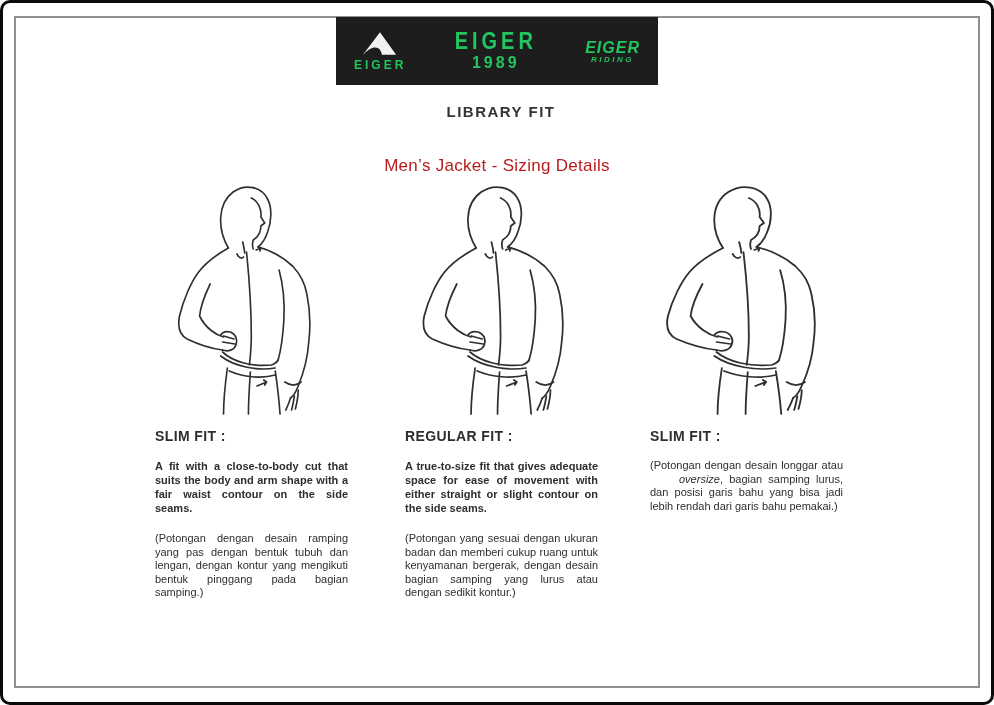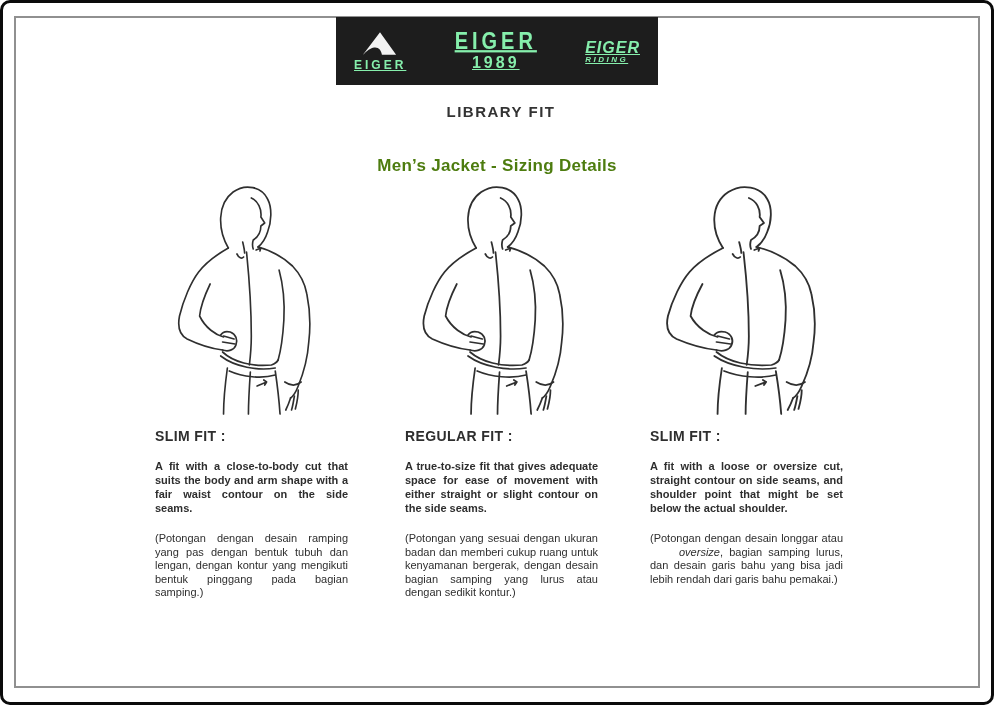--- a/index.html
+++ b/index.html
@@ -21,41 +21,41 @@
     z-index:1;
   }
 
   
   .brand-bar {
     position:absolute; top:17px; left:336px; width:322px; height:68px;
     background:#1d1d1d; z-index:3;
     display:flex; align-items:center; justify-content:space-between;
     padding:0 18px;
   }
-  .logo { color:#86efac;text-decoration:underline; }
+  .logo { color:#22c55e; }
   .logo-main { display:flex; flex-direction:column; align-items:center; }
   .logo-main svg { width:36px; height:25px; display:block; }
   .logo-main .word { font-size:12px; font-weight:bold; letter-spacing:3px; margin-top:2px; }
 
   .logo-1989 { text-align:center; }
   .logo-1989 .l1 { display:block; font-size:20px; font-weight:bold; letter-spacing:4px; transform:scaleY(1.15); }
   .logo-1989 .l2 { display:block; font-size:16px; font-weight:bold; letter-spacing:3px; margin-top:1px; }
 
   .logo-riding { font-style:italic; }
   .logo-riding .r1 { display:block; font-size:16px; font-weight:bold; letter-spacing:1px; }
-  .logo-riding .r2 { display:block; font-size:8px; font-weight:bold; letter-spacing:2.5px; text-align:left; margin-top:-2px; }
+  .logo-riding .r2 { display:block; font-size:8px; font-weight:bold; letter-spacing:2.5px; text-align:center; margin-top:-2px; }
 
   
   .page-title {
     position:absolute; top:103px; left:4px; width:100%; text-align:center;
     font-size:15px; font-weight:bold; letter-spacing:1.5px; color:#333; z-index:2;
   }
   .page-subtitle {
     position:absolute; top:156px; left:0; width:100%; text-align:center;
-    font-size:17px; font-weight:bold; letter-spacing:0.3px; color:#4d7c0f; z-index:2;
+    font-size:17px; font-weight:normal; letter-spacing:0.3px; color:#b91c1c; z-index:2;
   }
 
   
   .figure { position:absolute; top:184px; height:232px; z-index:2; }
   .figure svg { height:100%; }
   #fig-slim    { left:168px; width:158px; }
   #fig-regular { left:412px; width:168px; }
   #fig-loose   { left:655px; width:178px; }
 
   
@@ -162,17 +162,16 @@
   </div>
 
   <div class="fit-col" id="col-regular">
     <div class="fit-heading">REGULAR FIT :</div>
     <p class="fit-en">A true-to-size fit that gives adequate space for ease of movement with either straight or slight contour on the side seams.</p>
     <p class="fit-id">(Potongan yang sesuai dengan ukuran badan dan memberi cukup ruang untuk kenyamanan bergerak, dengan desain bagian samping yang lurus atau dengan sedikit kontur.)</p>
   </div>
 
   <div class="fit-col" id="col-loose">
     <div class="fit-heading">SLIM FIT :</div>
-    <p class="fit-en">A fit with a loose or oversize cut, straight contour on side seams, and shoulder point that might be set below the actual shoulder.</p>
-    <p class="fit-id"><span>(Potongan dengan desain longgar atau </span><span class="it">oversize</span><span>, bagian samping lurus, dan desain garis bahu yang bisa jadi lebih rendah dari garis bahu pemakai.)</span></p>
+    <p class="fit-id"><span>(Potongan dengan desain longgar atau </span><span class="it">oversize</span><span>, bagian samping lurus, dan posisi garis bahu yang bisa jadi lebih rendah dari garis bahu pemakai.)</span></p>
   </div>
 
 </div>
 
 </body></html>

